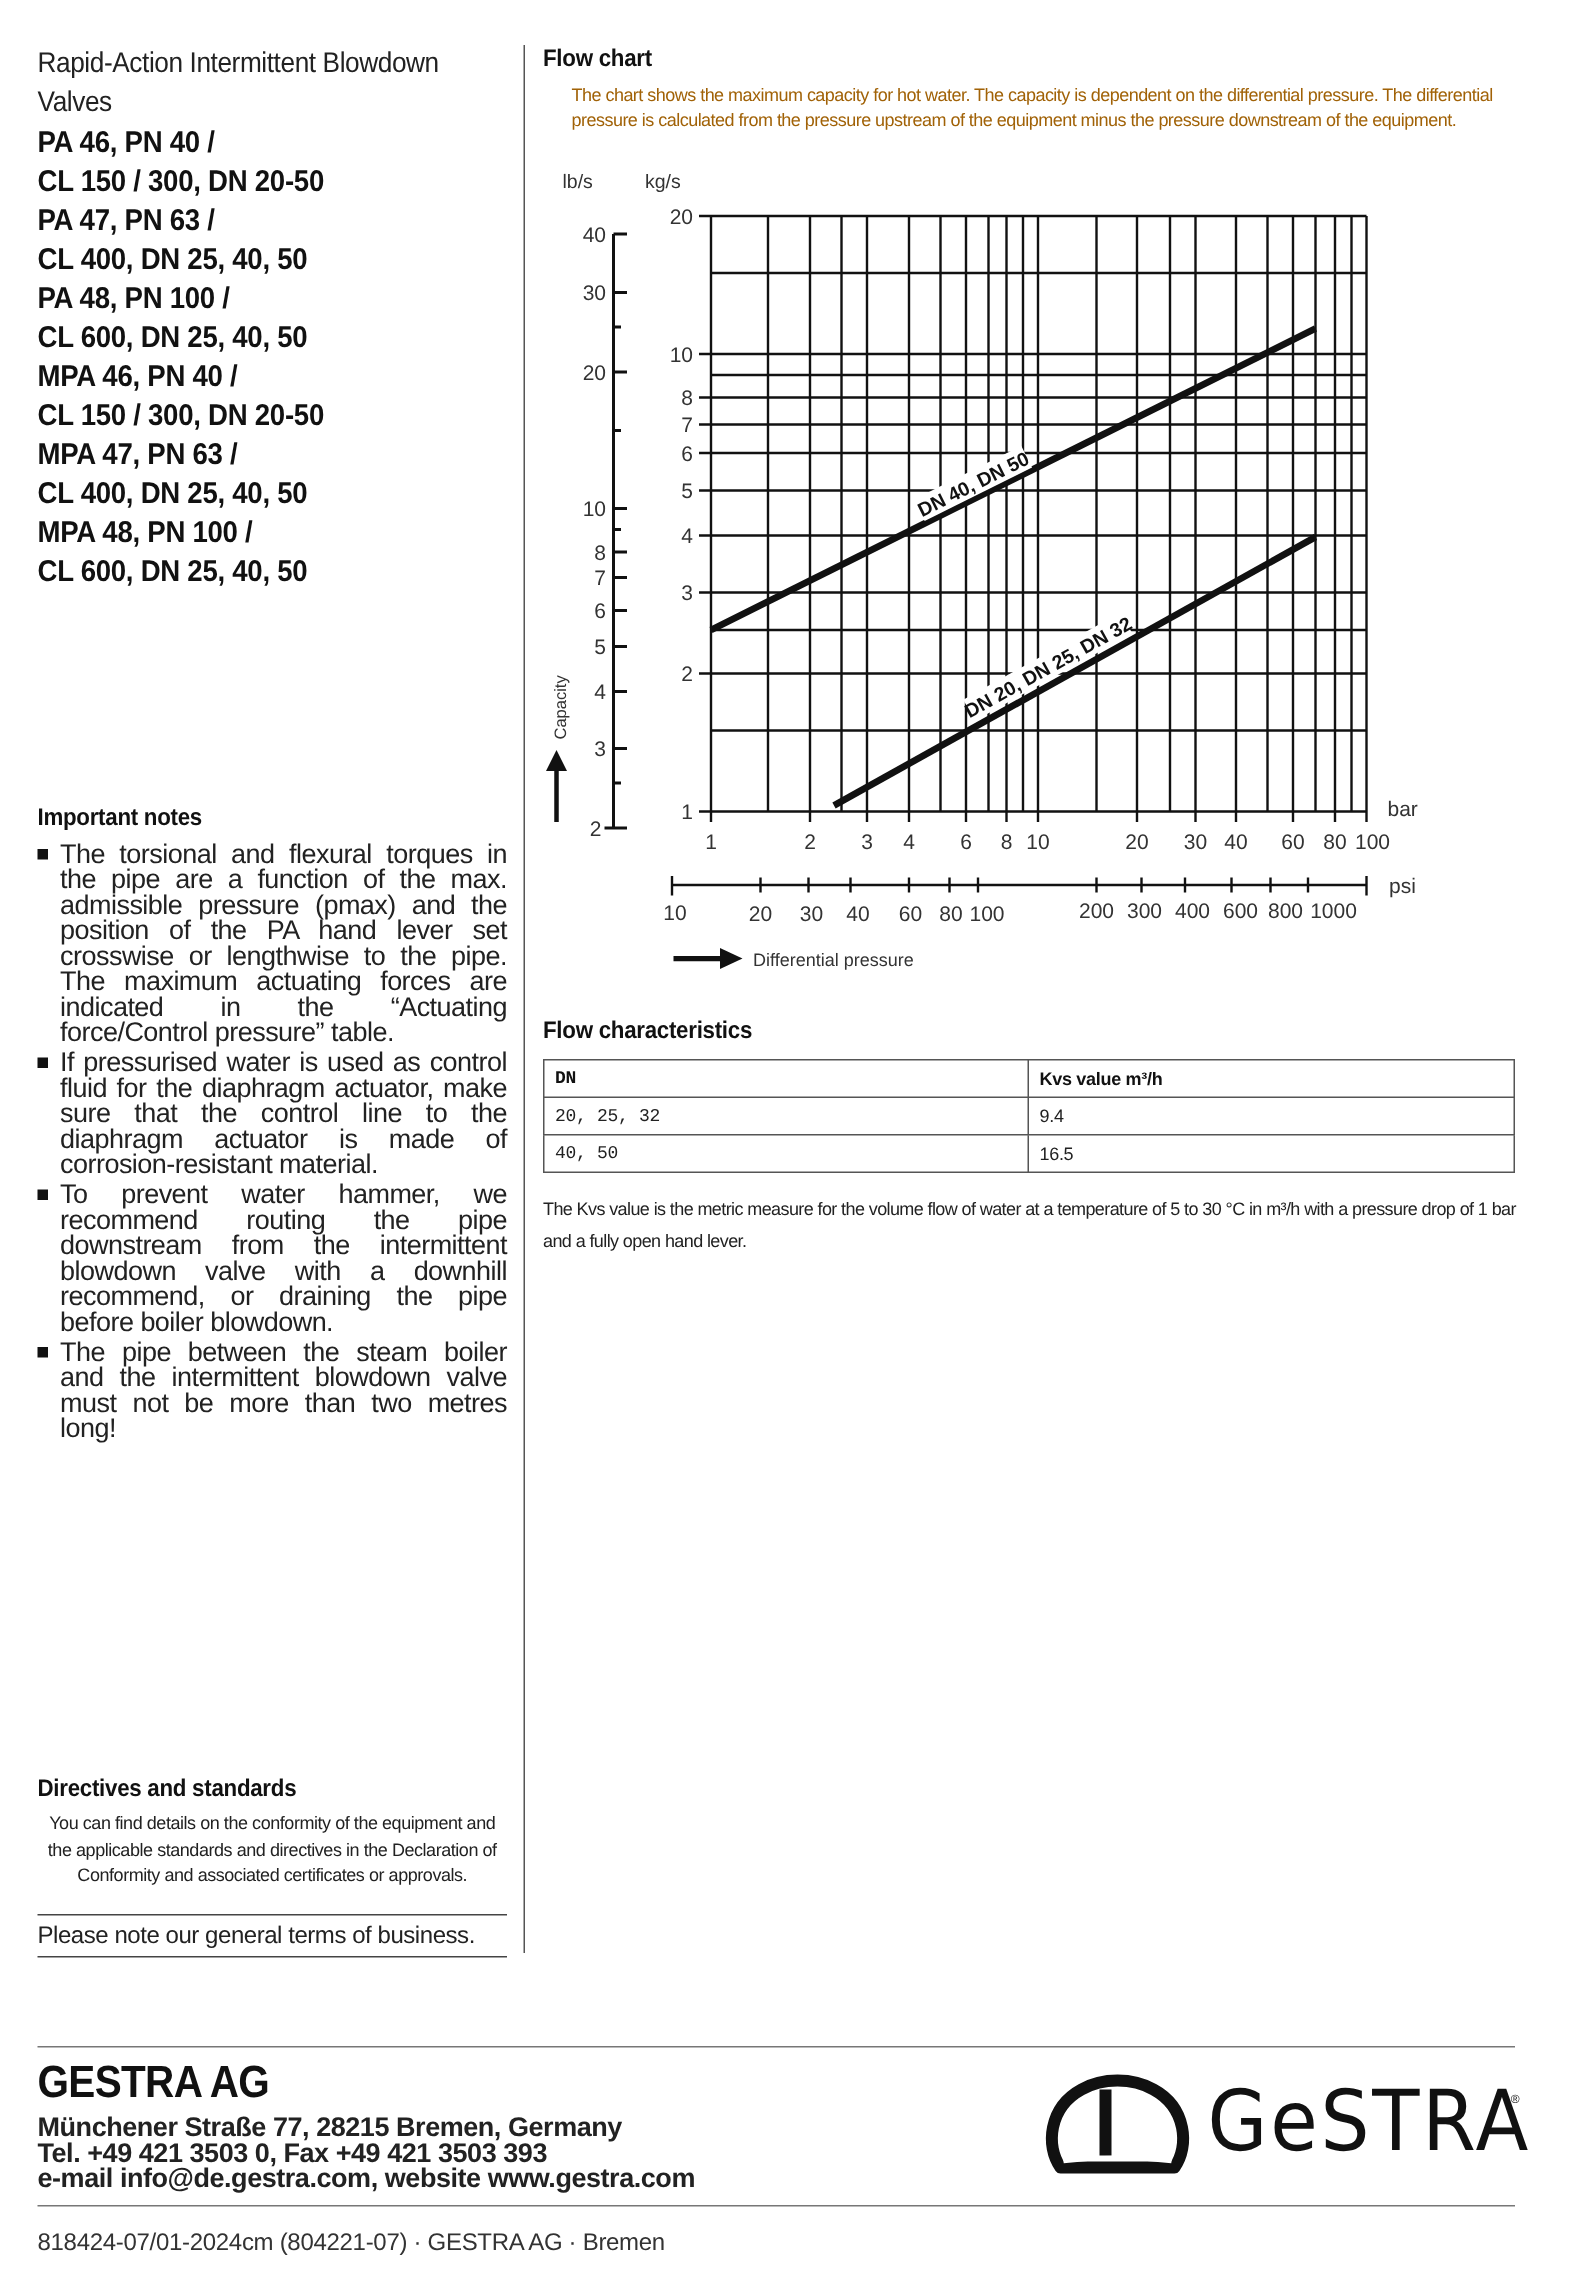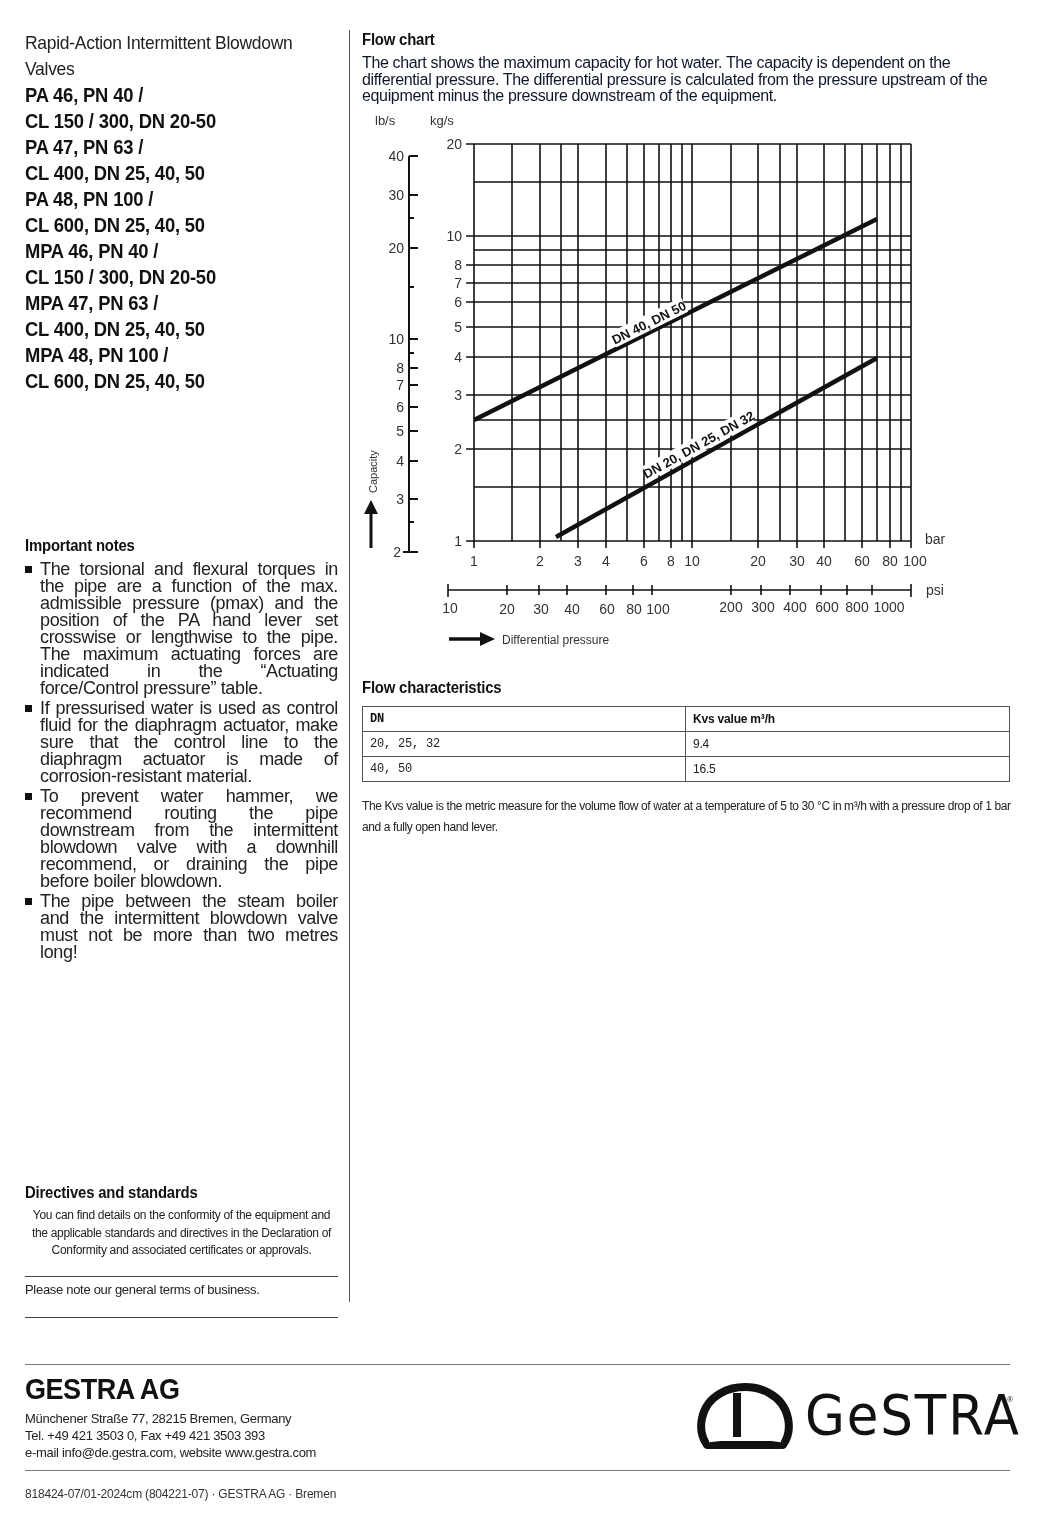--- a/index.html
+++ b/index.html
@@ -8,34 +8,34 @@
   .subtitle { font-size: 19px; line-height: 26px; font-weight: normal; color: #222; letter-spacing: -0.3px; transform: scaleX(0.92); transform-origin: left; white-space: nowrap; }
   .model-line { font-size: 20px; line-height: 26px; font-weight: bold; color: #111; letter-spacing: -0.2px; transform: scaleX(0.92); transform-origin: left; white-space: nowrap; }
   .col-sep { position: absolute; left: 349px; top: 30px; width: 1px; height: 1272px; background: #555; }
   h2.sec { margin: 0; font-size: 16px; font-weight: bold; color: #111; letter-spacing: -0.2px; transform: scaleX(0.93); transform-origin: left; white-space: nowrap; }
   .notes { position: absolute; left: 25px; top: 537px; width: 313px; }
   .notes ul { list-style: none; margin: 6px 0 0 0; padding: 0; }
   .notes li { position: relative; padding-left: 15px; font-size: 18px; line-height: 17px; color: #222; text-align: justify; margin-bottom: 3px; letter-spacing: -0.35px; }
   .notes li .bullet { position: absolute; left: 0; top: 5px; width: 7px; height: 7px; background: #111; }
   .dir { position: absolute; left: 25px; top: 1184px; width: 313px; }
   .dir p { margin: 5px 0 0 0; font-size: 12px; line-height: 17.5px; color: #222; letter-spacing: -0.3px; text-align: center; }
-  .terms { position: absolute; left: 25px; top: 1276px; width: 313px; border-top: 1px solid #444; border-bottom: 1px solid #444; padding: 5px 0 20px 0; font-size: 13px; color: #222; letter-spacing: -0.3px; }
+  .terms { position: absolute; left: 25px; top: 1276px; width: 313px; border-top: 1px solid #444; border-bottom: 1px solid #444; padding: 5px 0 4px 0; font-size: 16px; color: #222; letter-spacing: -0.3px; }
   .flow-head { position: absolute; left: 362px; top: 31px; }
-  .flow-desc { position: absolute; left: 362px; top: 55px; width: 655px; font-size: 16px; line-height: 16.5px; color: #0f172a; letter-spacing: -0.35px; }
+  .flow-desc { position: absolute; left: 381px; top: 55px; width: 655px; font-size: 12px; line-height: 16.5px; color: #a16207; letter-spacing: -0.35px; }
   .chart { position: absolute; left: 360px; top: 100px; width: 620px; height: 560px; }
   .fc-head { position: absolute; left: 362px; top: 679px; }
   table.fc { position: absolute; left: 362px; top: 706px; width: 648px; border-collapse: collapse; font-size: 12px; color: #222; }
   table.fc th, table.fc td { border: 1px solid #555; height: 24px; padding: 0 7px; text-align: left; letter-spacing: -0.2px; }
   table.fc th { font-weight: bold; color: #111; }
   table.fc th:first-child, table.fc td:first-child { width: 308px; font-family: Liberation Mono, monospace; }
   .kvs-note { position: absolute; left: 362px; top: 796px; width: 660px; font-size: 12px; line-height: 21px; color: #222; letter-spacing: -0.4px; }
   .footer-rule { position: absolute; left: 25px; width: 985px; height: 1px; background: #777; }
   .company { position: absolute; left: 25px; top: 1372px; font-size: 30px; font-weight: bold; color: #111; letter-spacing: -0.5px; transform: scaleX(0.9); transform-origin: left; }
-  .addr { position: absolute; left: 25px; top: 1410px; font-size: 13px; line-height: 17px; color: #222; letter-spacing: -0.3px; }
-  .docno { position: absolute; left: 25px; top: 1487px; font-size: 12px; color: #333; letter-spacing: -0.2px; }
+  .addr { position: absolute; left: 25px; top: 1410px; font-size: 18px; line-height: 17px; color: #222; letter-spacing: -0.3px; font-weight: bold; }
+  .docno { position: absolute; left: 25px; top: 1487px; font-size: 16px; color: #333; letter-spacing: -0.2px; }
   .logo { position: absolute; left: 695px; top: 1381px; width: 318px; height: 70px; }
   .logo-text { position: absolute; left: 110px; top: -2px; font-size: 56px; font-weight: normal; color: #111; letter-spacing: 2px; font-family: "DejaVu Sans", sans-serif; transform: scaleX(0.92); transform-origin: left; line-height: 72px; }
   .logo-reg { position: absolute; right: 0; top: 14px; font-size: 8px; color: #111; }
 </style>
 </head>
 <body>
 
 <div class="left-col">
   <div class="subtitle">Rapid-Action Intermittent Blowdown</div>
   <div class="subtitle">Valves</div>

